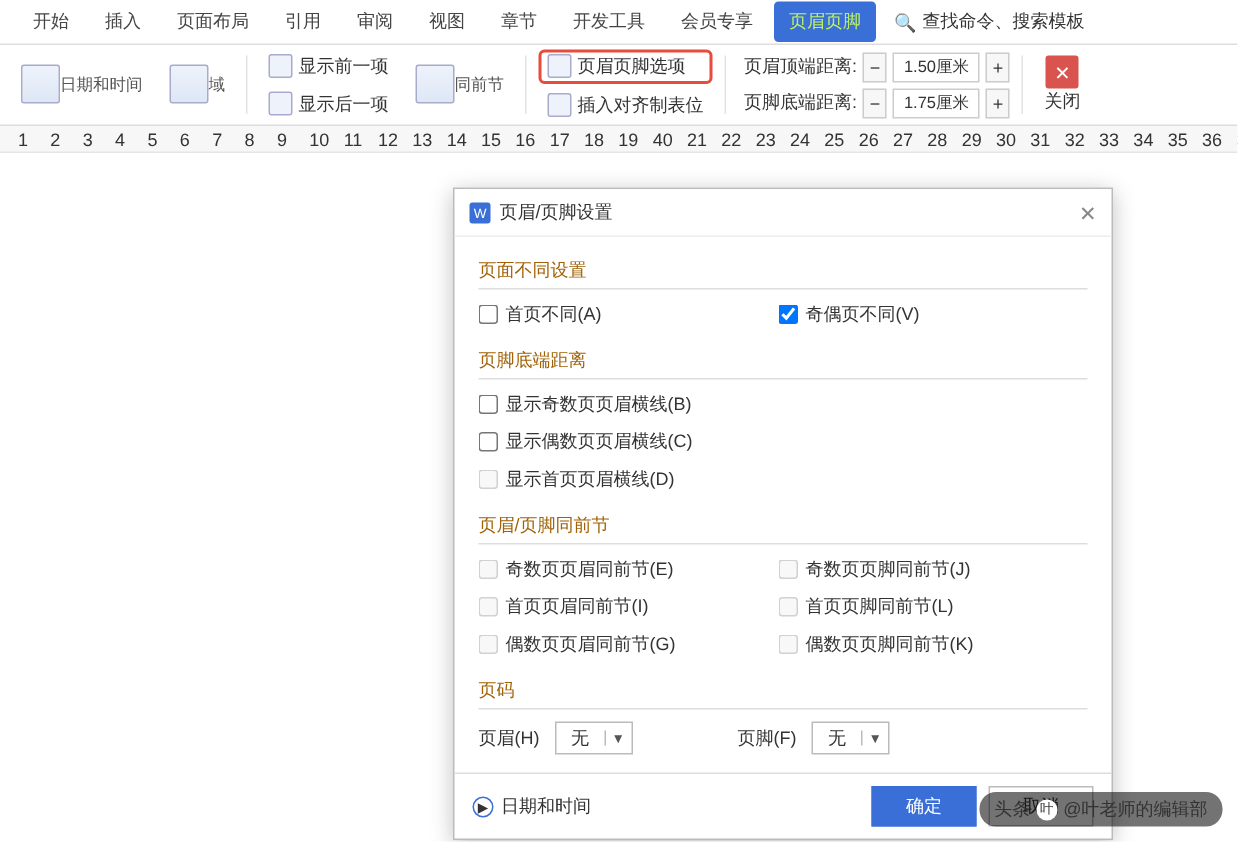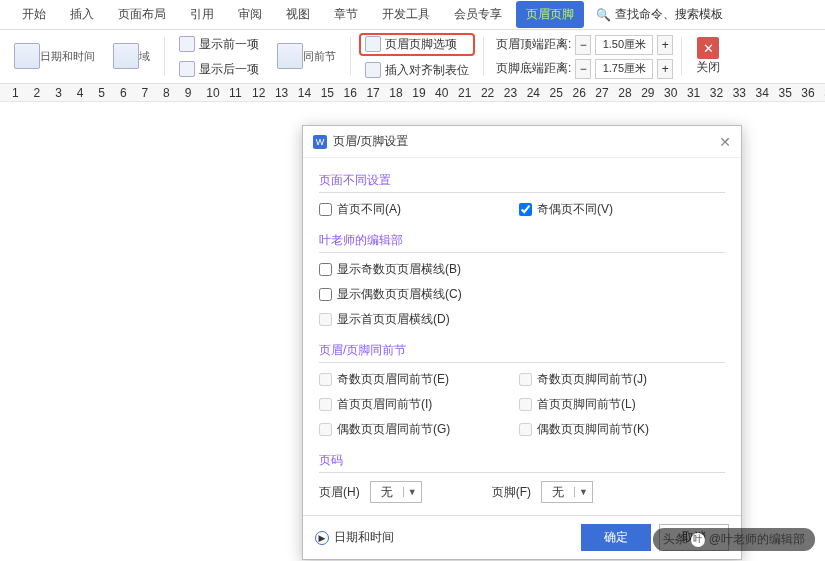--- a/index.html
+++ b/index.html
@@ -22,21 +22,21 @@
 .spin{width:16px;height:20px;border:1px solid #ccc;display:flex;align-items:center;justify-content:center;cursor:pointer;background:#f7f7f7}
 .close-grp{display:flex;flex-direction:column;align-items:center;justify-content:center;padding:0 6px;cursor:pointer}
 .close-x{width:22px;height:22px;background:#d9534f;color:#fff;display:flex;align-items:center;justify-content:center;border-radius:2px;font-size:13px}
 .ruler{height:18px;background:#f7f7f7;display:flex;align-items:center;padding-left:12px;color:#888;font-size:10px;gap:14.9px;border-bottom:1px solid #e5e5e5;overflow:hidden}
 .ruler span{width:8px;text-align:center}
 .dialog{position:absolute;left:302px;top:125px;width:440px;background:#fff;border:1px solid #bbb;box-shadow:0 3px 14px rgba(0,0,0,.25)}
 .dlg-title{display:flex;align-items:center;padding:7px 10px;border-bottom:1px solid #eee}
 .dlg-title .logo{width:14px;height:14px;background:#3a6fd8;color:#fff;font-size:9px;display:flex;align-items:center;justify-content:center;border-radius:2px;margin-right:6px}
 .dlg-title .x{margin-left:auto;color:#888;cursor:pointer;font-size:14px}
 .dlg-body{padding:8px 16px 0}
-.sect-h{font-size:12px;color:#8b5cf6;padding:6px 0 3px;border-bottom:1px solid #ddd;margin-bottom:8px}
+.sect-h{font-size:12px;color:#a16207;padding:6px 0 3px;border-bottom:1px solid #ddd;margin-bottom:8px}
 .ck-row{display:flex;gap:30px;margin-bottom:8px}
 .ck{display:flex;align-items:center;gap:5px;cursor:pointer;min-width:170px}
 .ck.disabled{color:#aaa}
 .ck input{width:13px;height:13px}
 .pg-row{display:flex;align-items:center;gap:10px;margin:8px 0 12px}
 .sel{display:flex;align-items:center;border:1px solid #bbb;height:22px}
 .sel span{padding:0 10px}
 .sel .dd{width:18px;border-left:1px solid #bbb;text-align:center;font-size:9px;color:#555}
 .dlg-foot{border-top:1px solid #ddd;padding:8px 12px;display:flex;align-items:center}
 .tips{color:#3a6fd8;display:flex;align-items:center;gap:5px;cursor:pointer}
@@ -177,21 +177,21 @@
       <label class="ck">
           <input type="checkbox" style="">
           <span>首页不同(A)</span>
         </label>
       <label class="ck">
           <input type="checkbox" checked="" style="">
           <span>奇偶页不同(V)</span>
         </label>
     </div>
 
-    <div class="sect-h">叶老师的编辑部</div>
+    <div class="sect-h">页脚底端距离</div>
     <div class="ck-row">
         <label class="ck">
           <input type="checkbox" style="">
           <span>显示奇数页页眉横线(B)</span>
         </label>
       </div>
     <div class="ck-row">
         <label class="ck">
           <input type="checkbox" style="">
           <span>显示偶数页页眉横线(C)</span>

